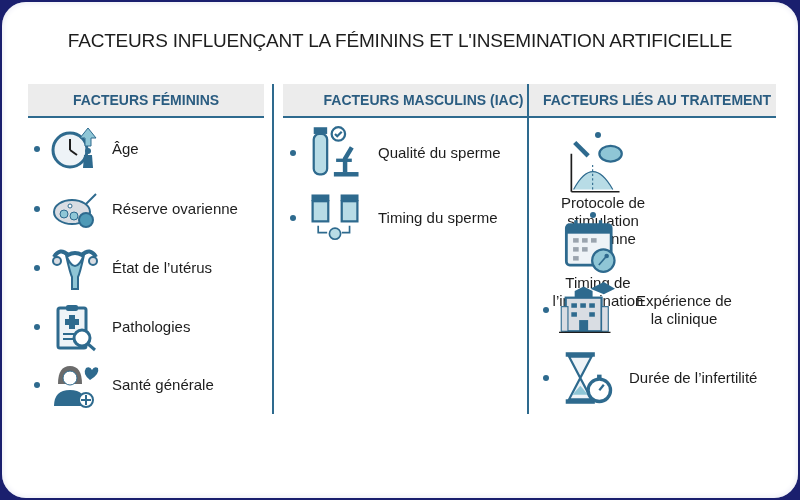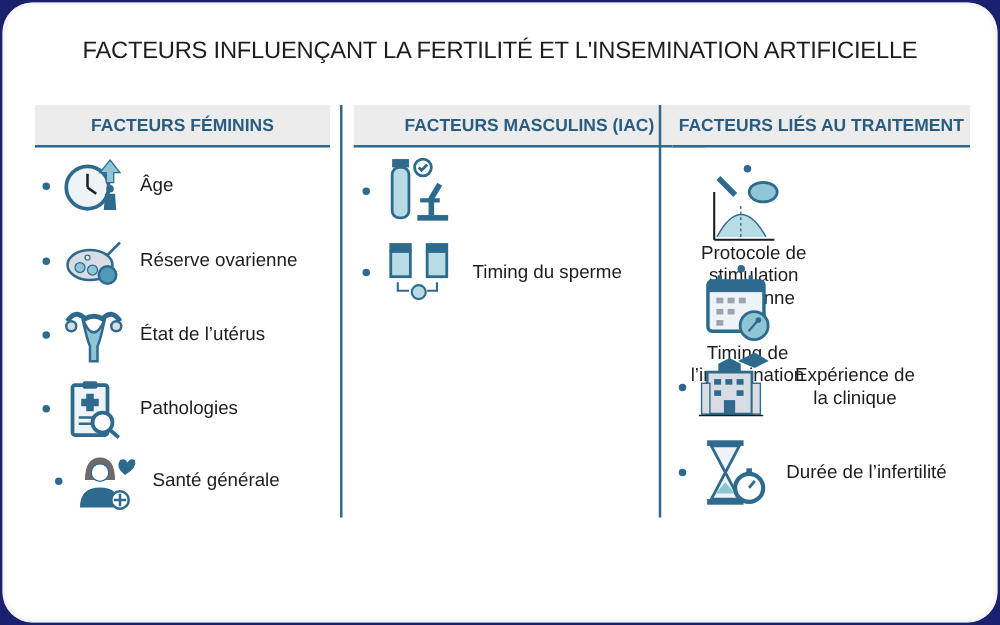--- a/index.html
+++ b/index.html
@@ -11,21 +11,21 @@
   .divider{position:absolute;top:84px;width:2px;height:330px;background:#2e6a8e;}
   .item{position:absolute;display:flex;align-items:center;}
   .bullet{width:6px;height:6px;border-radius:50%;background:#2e6a8e;margin-right:10px;flex:none;}
   .icon{width:50px;height:50px;flex:none;margin-right:12px;}
   .label{font-size:15px;color:#1d1d1d;line-height:18px;text-align:center;}
 </style>
 </head>
 <body>
 
 <div class="card"></div>
-<div class="title">FACTEURS INFLUENÇANT LA FERTILITÉ ET L'INSEMINATION ARTIFICIELLE</div>
+<div class="title">FACTEURS INFLUENÇANT LA FÉMININS ET L'INSEMINATION ARTIFICIELLE</div>
 
 <div class="col" style="left:28px;width:236px;">
   <div class="col-head">FACTEURS FÉMININS</div>
 </div>
 <div class="divider" style="left:272px;"></div>
 
 <div class="item" style="left:34px;top:124px;">
   <span class="bullet"></span>
   <svg class="icon" viewBox="0 0 50 50">
     <circle cx="20" cy="26" r="17" fill="#eef3f7" stroke="#2e6a8e" stroke-width="3"></circle>
@@ -70,21 +70,21 @@
     <rect x="19" y="13" width="6" height="14" fill="#2e6a8e"></rect>
       <rect x="15" y="17" width="14" height="6" fill="#2e6a8e"></rect>
     <line x1="13" y1="32" x2="24" y2="32" stroke="#2e6a8e" stroke-width="2"></line>
     <line x1="13" y1="37" x2="24" y2="37" stroke="#2e6a8e" stroke-width="2"></line>
     <circle cx="32" cy="36" r="8" fill="#fff" stroke="#2e6a8e" stroke-width="3"></circle>
     <line x1="38" y1="42" x2="45" y2="48" stroke="#2e6a8e" stroke-width="3"></line>
   </svg>
   <span class="label">Pathologies</span>
 </div>
 
-<div class="item" style="left:44px;top:360px;">
+<div class="item" style="left:34px;top:360px;">
   <span class="bullet"></span>
   <svg class="icon" viewBox="0 0 50 50">
     <path d="M8 24 Q8 6 20 6 Q32 6 32 24 Z" fill="#6b6b6b"></path>
     <circle cx="20" cy="18" r="7" fill="#fff" stroke="#2e6a8e"></circle>
     <path d="M4 46 Q4 30 20 30 Q36 30 36 46 Z" fill="#2e6a8e"></path>
     <path d="M40 20 Q32 14 36 8 Q40 6 42 10 Q44 6 48 8 Q50 14 40 20 Z" fill="#2e6a8e"></path>
     <circle cx="36" cy="40" r="7" fill="#fff" stroke="#2e6a8e" stroke-width="2"></circle>
     <rect x="35" y="35" width="2" height="10" fill="#2e6a8e"></rect>
       <rect x="31" y="39" width="10" height="2" fill="#2e6a8e"></rect>
   </svg>
@@ -100,20 +100,21 @@
   <span class="bullet"></span>
   <svg class="icon" viewBox="0 0 50 50" style="width:58px;height:56px;margin-right:14px;">
     <rect x="6" y="2" width="12" height="6" fill="#2e6a8e"></rect>
     <rect x="6" y="8" width="12" height="36" rx="5" fill="#b8dce6" stroke="#2e6a8e" stroke-width="2"></rect>
     <circle cx="28" cy="8" r="6" fill="#fff" stroke="#2e6a8e" stroke-width="2"></circle>
     <path d="M25 8 L27 10 L31 6" stroke="#2e6a8e" stroke-width="2" fill="none"></path>
     <rect x="24" y="42" width="22" height="4" fill="#2e6a8e"></rect>
     <path d="M34 42 L34 30 L40 20" stroke="#2e6a8e" stroke-width="4" fill="none"></path>
     <rect x="26" y="30" width="14" height="3" fill="#2e6a8e"></rect>
   </svg>
+  <span class="label">Qualité du sperme</span>
 </div>
 
 <div class="item" style="left:290px;top:190px;">
   <span class="bullet"></span>
   <svg class="icon" viewBox="0 0 50 50" style="width:58px;height:56px;margin-right:14px;">
     <rect x="4" y="4" width="16" height="6" fill="#2e6a8e"></rect>
     <rect x="5" y="10" width="14" height="18" fill="#b8dce6" stroke="#2e6a8e" stroke-width="2"></rect>
     <rect x="30" y="4" width="16" height="6" fill="#2e6a8e"></rect>
     <rect x="31" y="10" width="14" height="18" fill="#b8dce6" stroke="#2e6a8e" stroke-width="2"></rect>
     <path d="M10 32 L10 38 L18 38" stroke="#2e6a8e" fill="none" stroke-width="1.5"></path>

